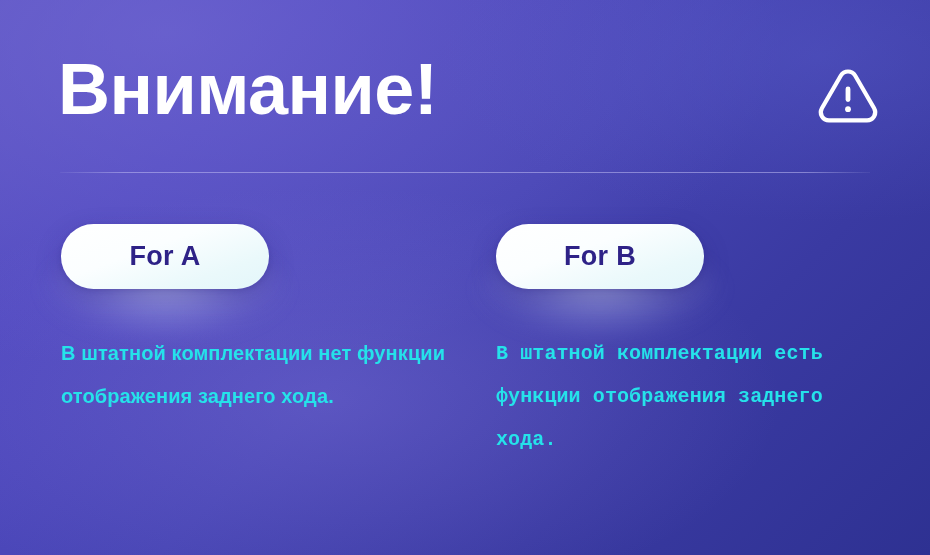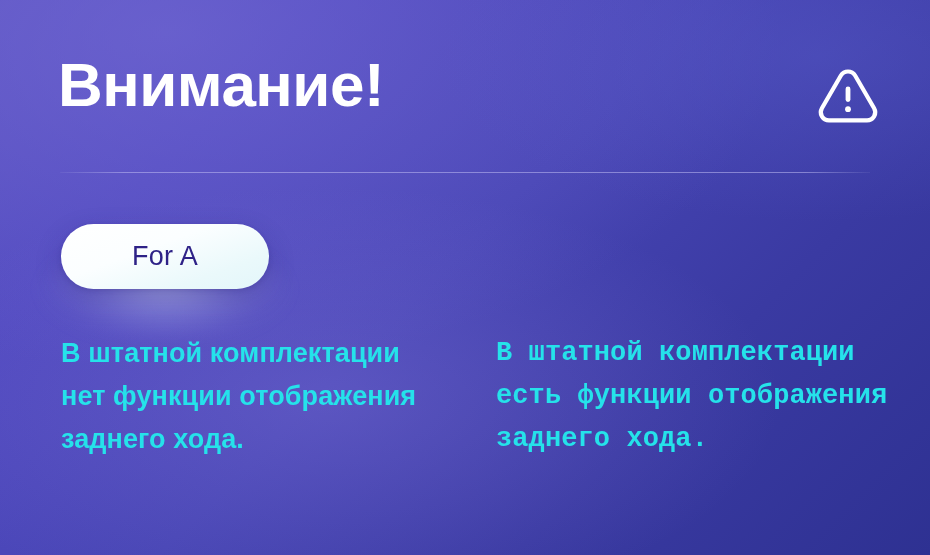--- a/index.html
+++ b/index.html
@@ -42,21 +42,21 @@
     width: 930px;
     height: 555px;
   }
 
   
   .title {
     position: absolute;
     left: 58px;
     top: 52px;
     margin: 0;
-    font-size: 62px;
+    font-size: 72px;
     line-height: 1.05;
     font-weight: bold;
     color: #ffffff;
     letter-spacing: -0.5px;
     white-space: nowrap;
   }
 
   .warn-icon {
     position: absolute;
     right: 48px;
@@ -122,33 +122,33 @@
     box-shadow:
       0 10px 26px rgba(40,30,120,0.30),
       0 2px 5px rgba(40,30,120,0.18);
     display: flex;
     align-items: center;
     justify-content: center;
   }
 
   .pill-label {
     font-size: 27px;
-    font-weight: normal;
+    font-weight: bold;
     color: #2e2287;
     letter-spacing: 0.3px;
     line-height: 1;
   }
 
   .body-text {
     position: absolute;
     left: 0;
     top: 108px;
     width: 390px;
     margin: 0;
-    font-size: 27px;
+    font-size: 20px;
     font-weight: bold;
     line-height: 43px;
     color: #25e2ea;
     letter-spacing: 0.1px;
   }
   .col-b .body-text { width: 395px; font-family: Liberation Mono, monospace; }
 </style>
 </head>
 <body>
 
@@ -171,17 +171,23 @@
       <div class="pill-wrap">
         <div class="pill-glow"></div>
         <div class="pill">
           <span class="pill-label">For A</span>
         </div>
       </div>
       <p class="body-text">В штатной комплектации нет функции отображения заднего хода.</p>
     </div>
 
     <div class="col col-b">
+      <div class="pill-wrap">
+        <div class="pill-glow"></div>
+        <div class="pill">
+          <span class="pill-label">For B</span>
+        </div>
+      </div>
       <p class="body-text">В штатной комплектации есть функции отображения заднего хода.</p>
     </div>
 
   </div>
 </div>
 
 </body></html>

